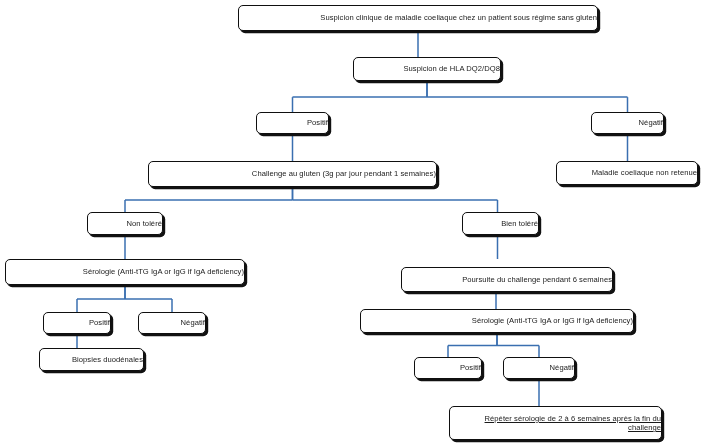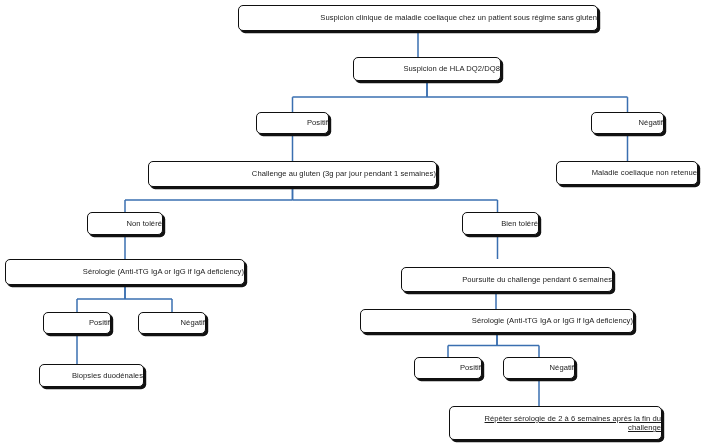--- a/index.html
+++ b/index.html
@@ -117,21 +117,21 @@
     </div>
     <div class="node" style="left: 43px; top: 312px; width: 68px; height: 22px;">
       <span>Positif</span>
     </div>
     <div class="node" style="left: 138px; top: 312px; width: 68px; height: 22px;">
       <span>Négatif</span>
     </div>
     <div class="node" style="left: 360px; top: 309px; width: 274px; height: 24px;">
       <span>Sérologie (Anti-tTG IgA or IgG if IgA deficiency)</span>
     </div>
-    <div class="node" style="left: 39px; top: 364px; width: 105px; height: 23px;">
+    <div class="node" style="left: 39px; top: 348px; width: 105px; height: 23px;">
       <span>Biopsies duodénales</span>
     </div>
     <div class="node" style="left: 414px; top: 357px; width: 68px; height: 22px;">
       <span>Positif</span>
     </div>
     <div class="node" style="left: 503px; top: 357px; width: 72px; height: 22px;">
       <span>Négatif</span>
     </div>
     <div class="node" style="left: 449px; top: 406px; width: 213px; height: 34px; text-decoration: underline;">
       <span>Répéter sérologie de 2 à 6 semaines après la fin du challenge</span>

